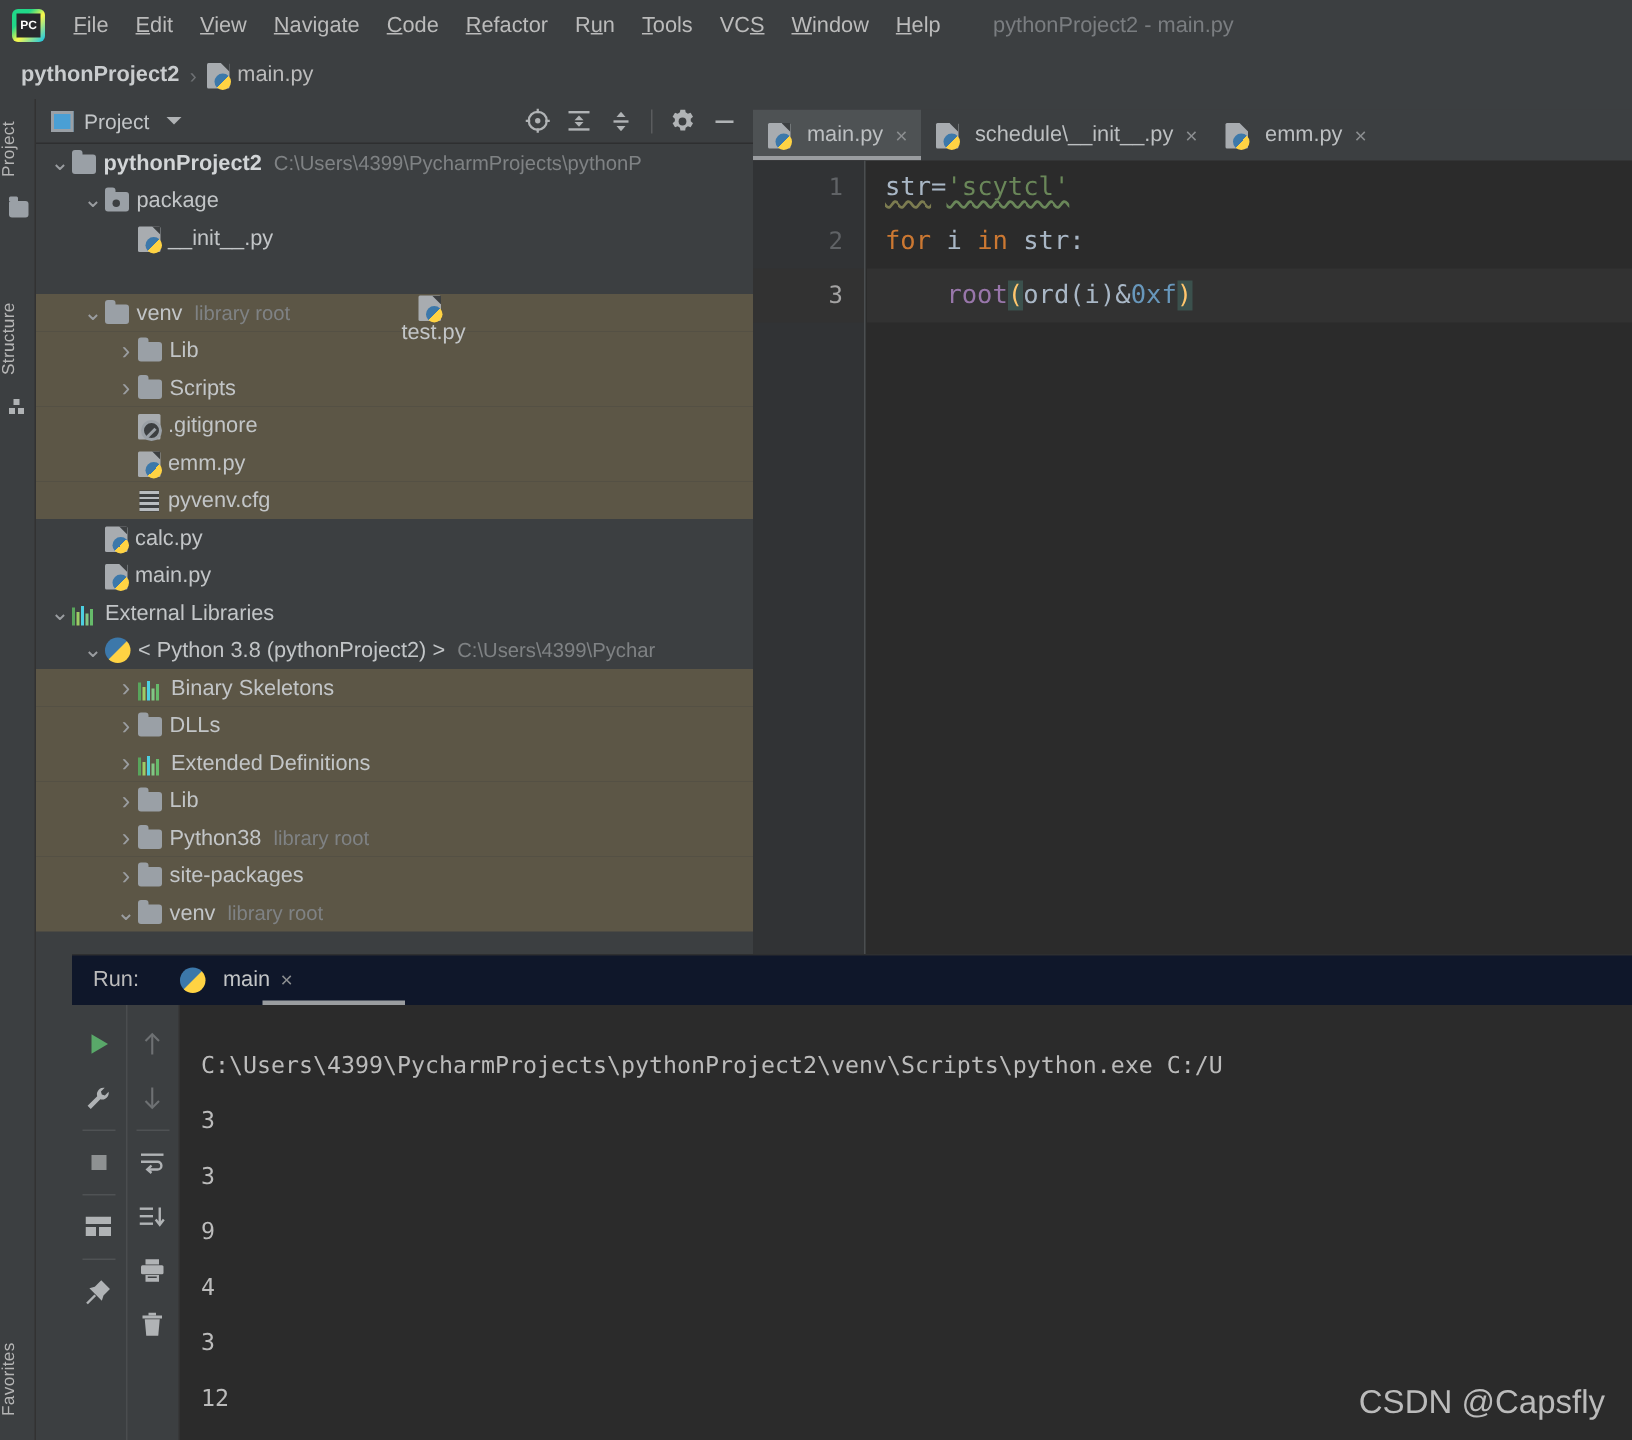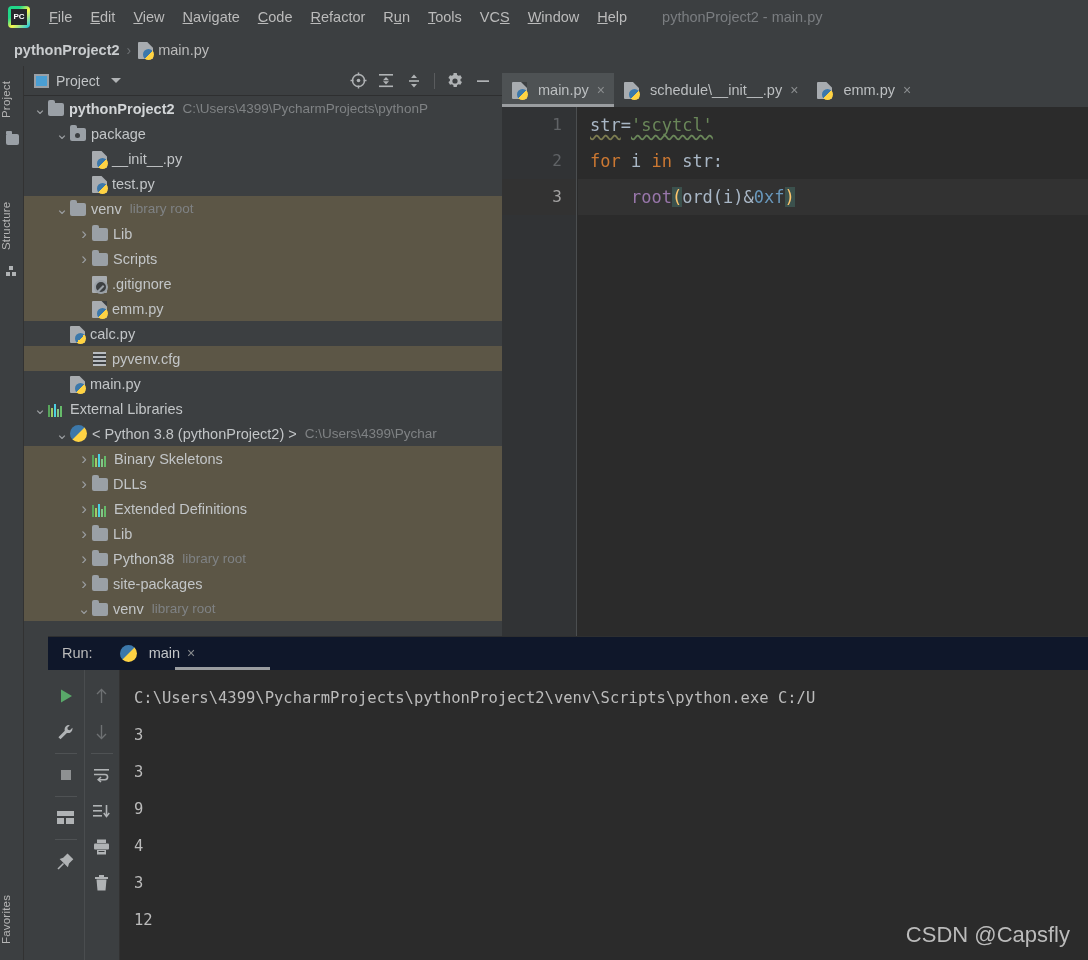--- a/index.html
+++ b/index.html
@@ -239,21 +239,21 @@
   .run-body { position: absolute; left: 0; top: 34px; width: 1040px; height: 290px; display: flex; }
   .run-toolbar {
     width: 72px; height: 290px; background: #3c3f41; border-right: 1px solid #323232;
     display: flex;
   }
   .run-tb-col { width: 36px; display: flex; flex-direction: column; align-items: center; padding-top: 8px; }
   .run-tb-col.right { border-left: 1px solid #4a4d4f; }
   .tb-icon { width: 30px; height: 36px; display: flex; align-items: center; justify-content: center; }
   .tb-div { width: 22px; height: 1px; background: #4f5254; margin: 3px 0; }
   .console {
-    flex: 1; height: 290px; background: #2b2b2b; padding: 10px 0 0 14px; overflow: hidden;
+    flex: 1; height: 290px; background: #2b2b2b; padding: 22px 0 0 14px; overflow: hidden;
     font-family: "DejaVu Sans Mono", "Liberation Mono", monospace;
     font-size: 15.5px; color: #bbbbbb;
   }
   .cout { height: 37px; line-height: 37px; white-space: nowrap; }
   .watermark {
     position: absolute; right: 18px; bottom: 12px;
     color: #bbbbbb; font-size: 22px; font-family: "Liberation Sans", sans-serif;
   }
   .runpanel-top-border {
     position: absolute; left: 0; top: 0; width: 1040px; height: 1px; background: #2e2f30;
@@ -363,21 +363,21 @@
         <div class="trow" style="padding-left: 30px;">
           <span class="twist" style="font-size: 15px; line-height: 8px;">⌄</span>
           <span class="ticon ic-pkg"></span>
           <span class="tlabel">package</span>
         </div>
         <div class="trow" style="padding-left: 52px;">
           <span class="twist"></span>
           <span class="ticon ic-py"></span>
           <span class="tlabel">__init__.py</span>
         </div>
-        <div class="trow" style="padding-left: 52px;">
+        <div class="trow" style="padding-left: 52px; flex-direction: column;">
           <span class="twist"></span>
           <span class="ticon ic-py"></span>
           <span class="tlabel">test.py</span>
         </div>
         <div class="trow hl" style="padding-left: 30px;">
           <span class="twist" style="font-size: 15px; line-height: 8px;">⌄</span>
           <span class="ticon ic-folder"></span>
           <span class="tlabel">venv</span>
           <span class="tsub">library root</span>
         </div>
@@ -393,30 +393,30 @@
         </div>
         <div class="trow hl" style="padding-left: 52px;">
           <span class="twist"></span>
           <span class="ticon ic-git"></span>
           <span class="tlabel">.gitignore</span>
         </div>
         <div class="trow hl" style="padding-left: 52px;">
           <span class="twist"></span>
           <span class="ticon ic-py"></span>
           <span class="tlabel">emm.py</span>
+        </div>
+        <div class="trow hl" style="padding-left: 52px;">
+          <span class="twist"></span>
+          <span class="ticon ic-cfg"></span>
+          <span class="tlabel">pyvenv.cfg</span>
         </div>
         <div class="trow" style="padding-left: 30px;">
           <span class="twist"></span>
           <span class="ticon ic-py"></span>
           <span class="tlabel">calc.py</span>
-        </div>
-        <div class="trow hl" style="padding-left: 52px;">
-          <span class="twist"></span>
-          <span class="ticon ic-cfg"></span>
-          <span class="tlabel">pyvenv.cfg</span>
         </div>
         <div class="trow" style="padding-left: 30px;">
           <span class="twist"></span>
           <span class="ticon ic-py"></span>
           <span class="tlabel">main.py</span>
         </div>
         <div class="trow" style="padding-left: 8px;">
           <span class="twist" style="font-size: 15px; line-height: 8px;">⌄</span>
           <span class="ticon ic-bars">
             <i></i>

